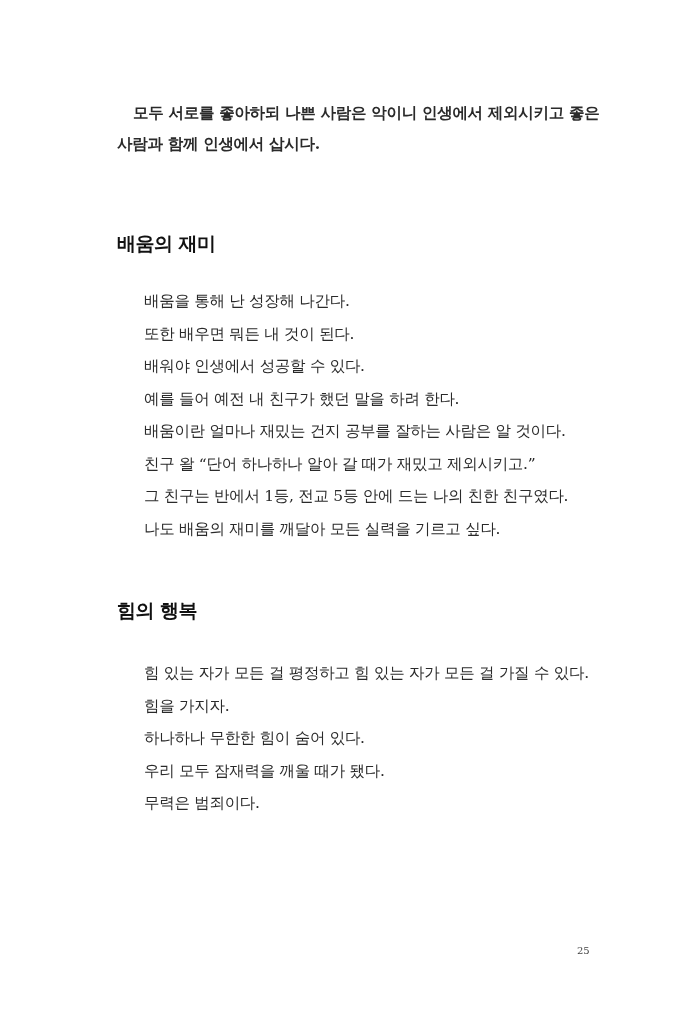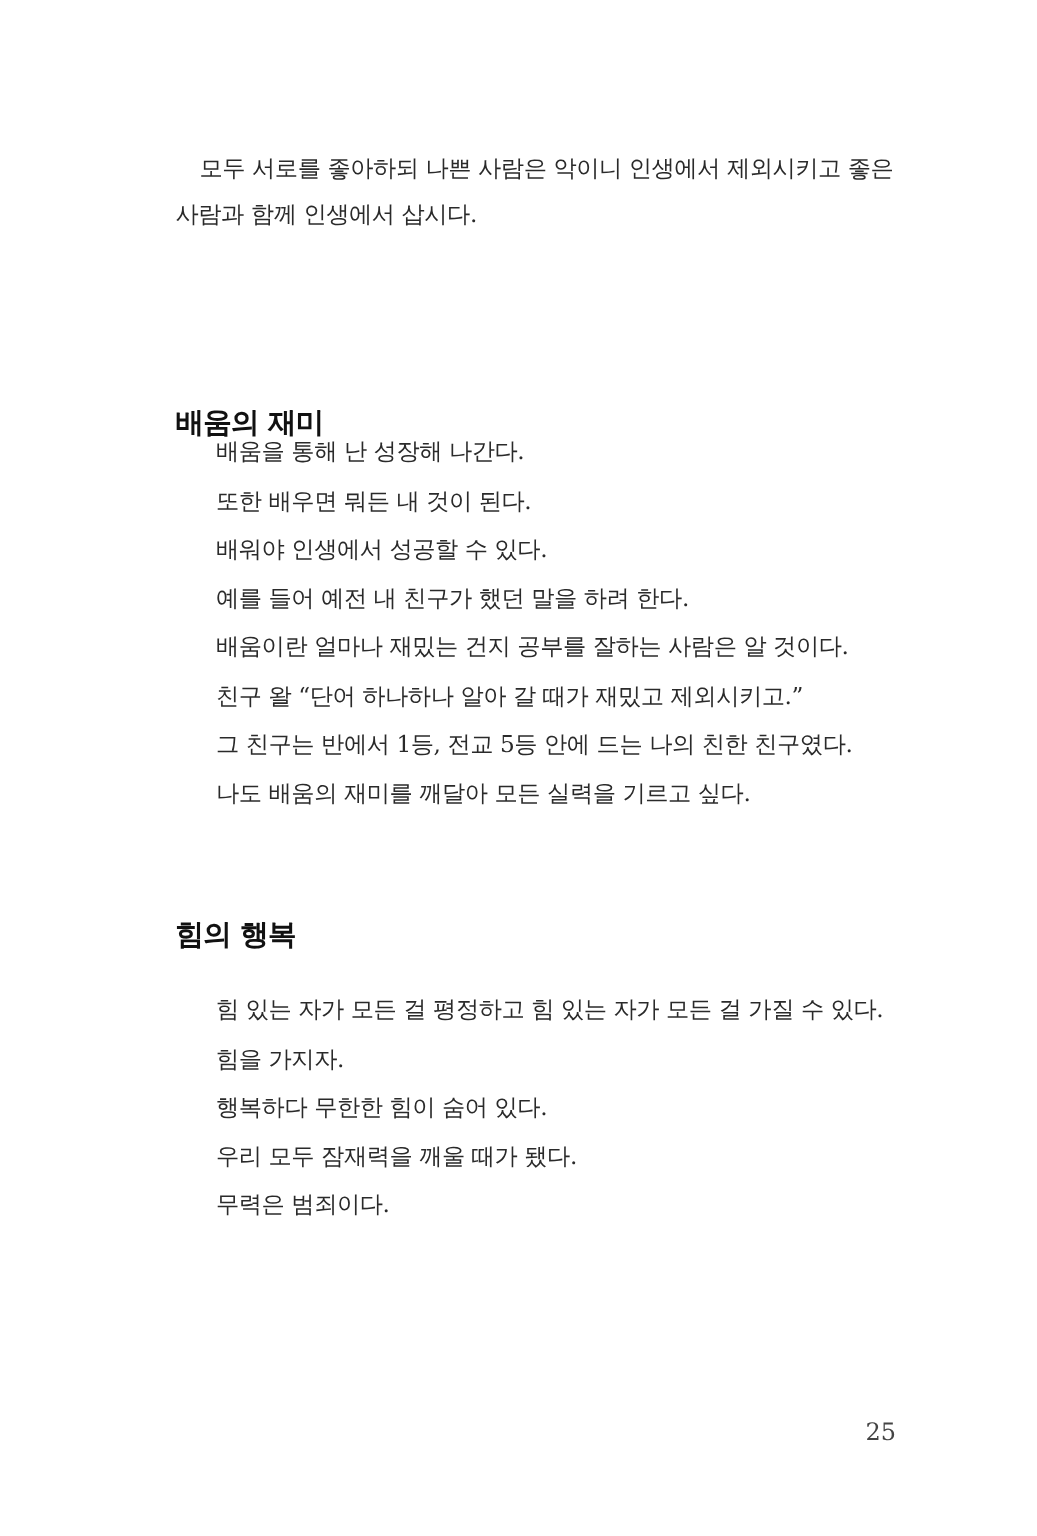--- a/index.html
+++ b/index.html
@@ -1,51 +1,51 @@
 <!DOCTYPE html>
 <html><head>
   <meta charset="utf-8">
   <style>
     html, body { margin: 0; padding: 0; background: #ffffff; }
     body { width: 691px; height: 1024px; position: relative; overflow: hidden; }
     .page { position: absolute; left: 0; top: 0; width: 691px; height: 1024px; background: #ffffff; color: #222222; }
     .para { position: absolute; left: 117px; width: 490px; font-family: "DejaVu Serif", serif; font-size: 15.5px; color: #2a2a2a; line-height: 31px; letter-spacing: -0.3px; }
     .para .indent { text-indent: 16px; display: block; }
-    .heading { position: absolute; left: 117px; font-family: "DejaVu Sans", sans-serif; font-weight: bold; font-size: 19px; color: #111111; letter-spacing: -0.5px; margin-top: 38px; }
+    .heading { position: absolute; left: 117px; font-family: "DejaVu Sans", sans-serif; font-weight: bold; font-size: 19px; color: #111111; letter-spacing: -0.5px; }
     .list { position: absolute; left: 132px; margin: 12px; padding: 0; list-style: none; font-family: "DejaVu Serif", serif; font-size: 15.5px; color: #2a2a2a; letter-spacing: -0.3px; }
     .list li { height: 32.5px; line-height: 32.5px; white-space: nowrap; }
-    .page-num { position: absolute; left: 577px; top: 945px; font-family: "DejaVu Serif", serif; font-size: 16px; color: #444444; }
+    .page-num { position: absolute; left: 577px; top: 945px; font-family: "DejaVu Serif", serif; font-size: 10px; color: #444444; }
   </style>
 </head>
 <body>
 
 <div class="page">
 
-  <div class="para" style="top: 97px;">
+  <div class="para" style="top: 97px; font-weight: bold;">
     <span class="indent">모두 서로를 좋아하되 나쁜 사람은 악이니 인생에서 제외시키고 좋은</span>
     <span style="display:block;">사람과 함께 인생에서 삽시다.</span>
   </div>
 
   <div class="heading" style="top: 231px;">배움의 재미</div>
 
   <ul class="list" style="top: 273px;">
     <li>배움을 통해 난 성장해 나간다.</li>
     <li>또한 배우면 뭐든 내 것이 된다.</li>
     <li>배워야 인생에서 성공할 수 있다.</li>
     <li>예를 들어 예전 내 친구가 했던 말을 하려 한다.</li>
     <li>배움이란 얼마나 재밌는 건지 공부를 잘하는 사람은 알 것이다.</li>
     <li>친구 왈 “단어 하나하나 알아 갈 때가 재밌고 제외시키고.”</li>
     <li>그 친구는 반에서 1등, 전교 5등 안에 드는 나의 친한 친구였다.</li>
     <li>나도 배움의 재미를 깨달아 모든 실력을 기르고 싶다.</li>
   </ul>
 
-  <div class="heading" style="top: 572px;">힘의 행복</div>
+  <div class="heading" style="top: 598px;">힘의 행복</div>
 
   <ul class="list" style="top: 645px;">
     <li>힘 있는 자가 모든 걸 평정하고 힘 있는 자가 모든 걸 가질 수 있다.</li>
     <li>힘을 가지자.</li>
-    <li>행복하다 무한한 힘이 숨어 있다.</li>
+    <li>하나하나 무한한 힘이 숨어 있다.</li>
     <li>우리 모두 잠재력을 깨울 때가 됐다.</li>
     <li>무력은 범죄이다.</li>
   </ul>
 
   <div class="page-num">25</div>
 </div>
 
 </body></html>

